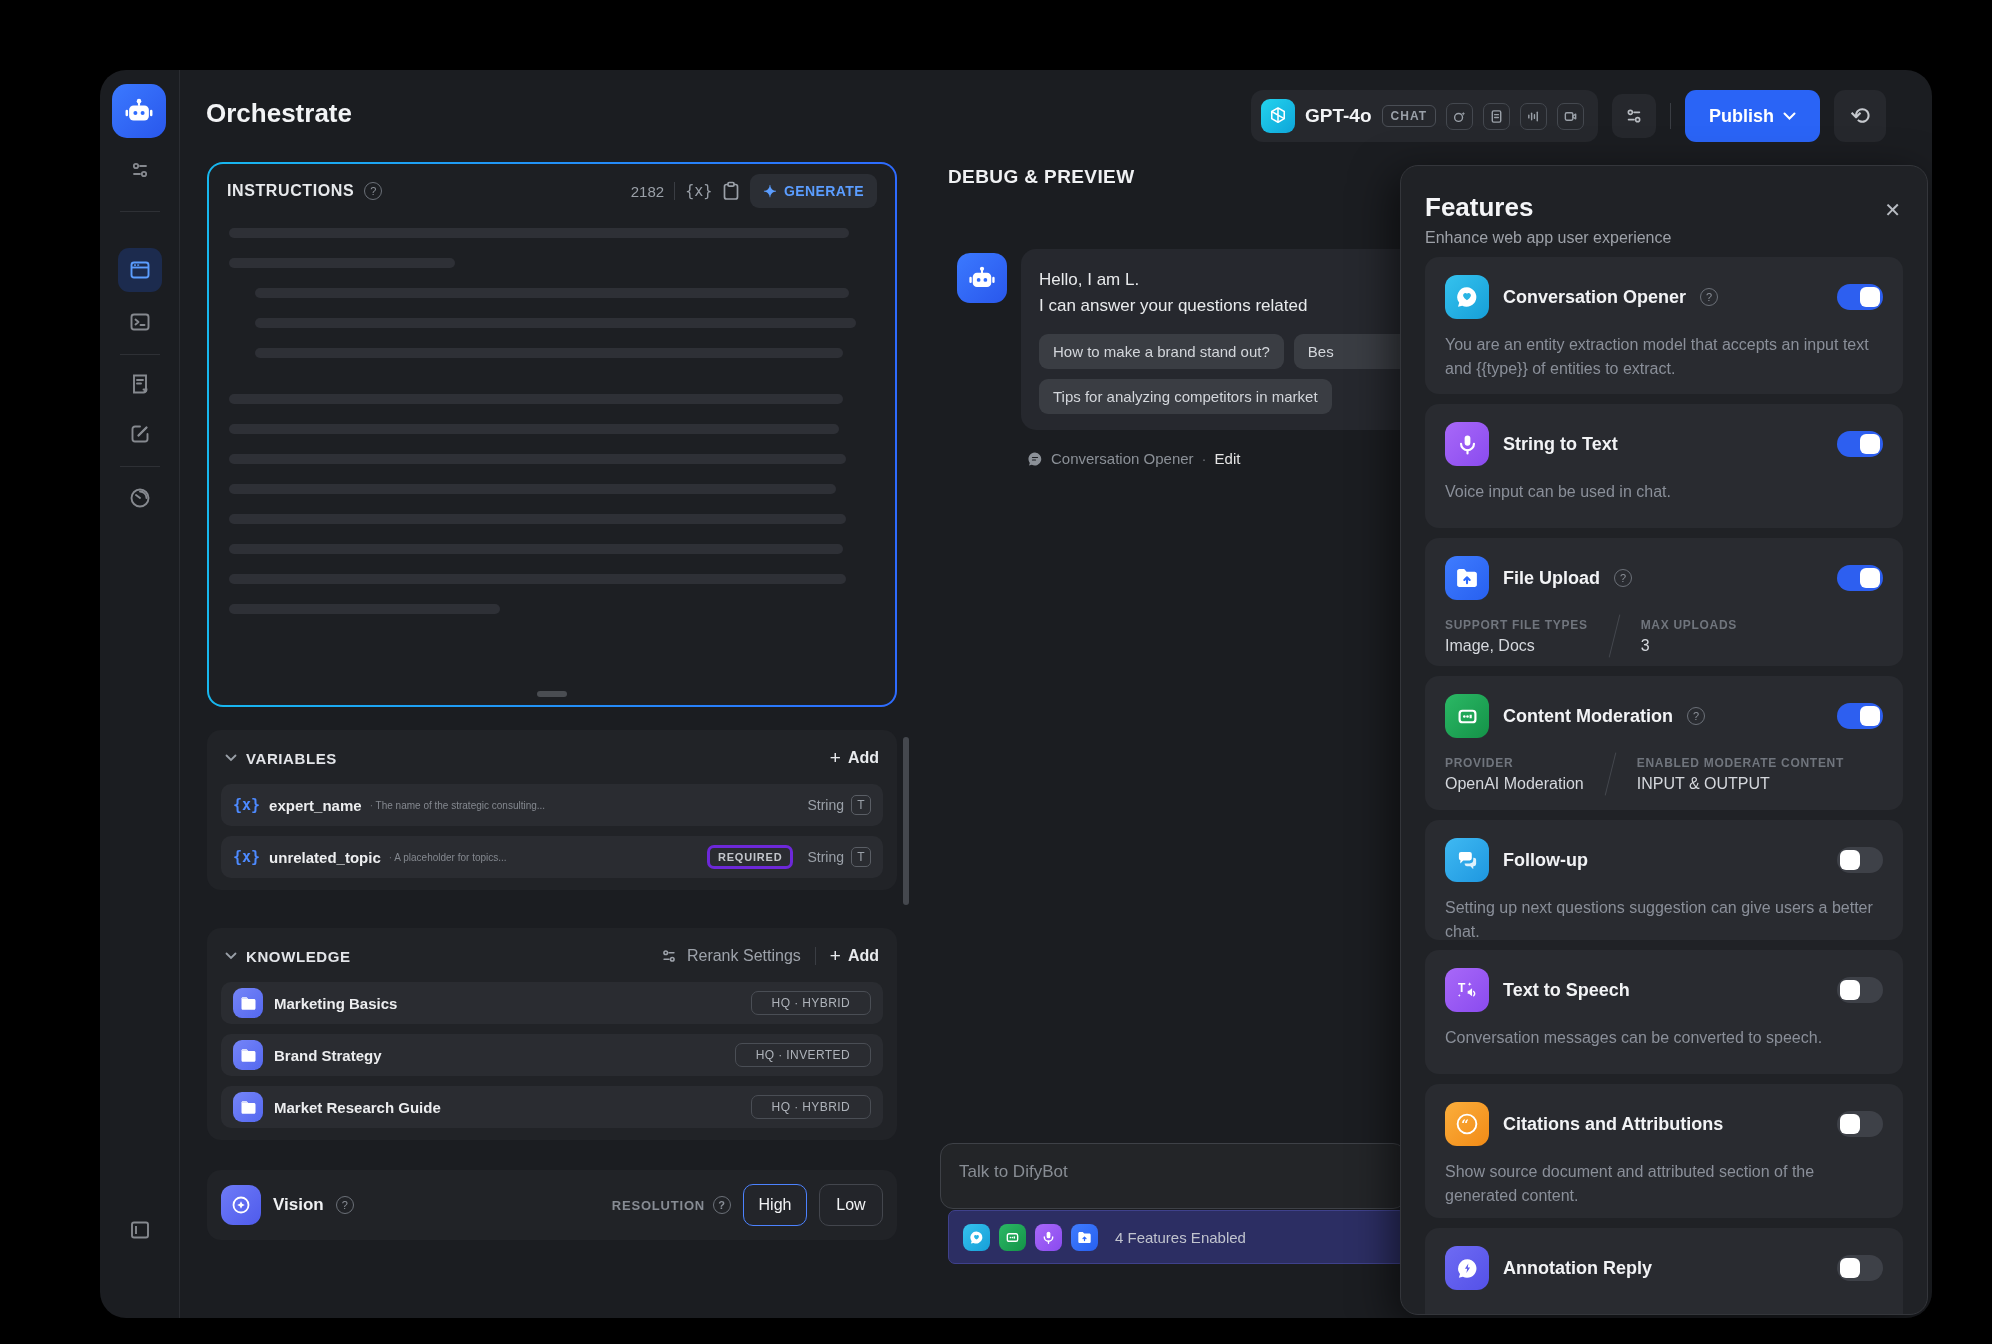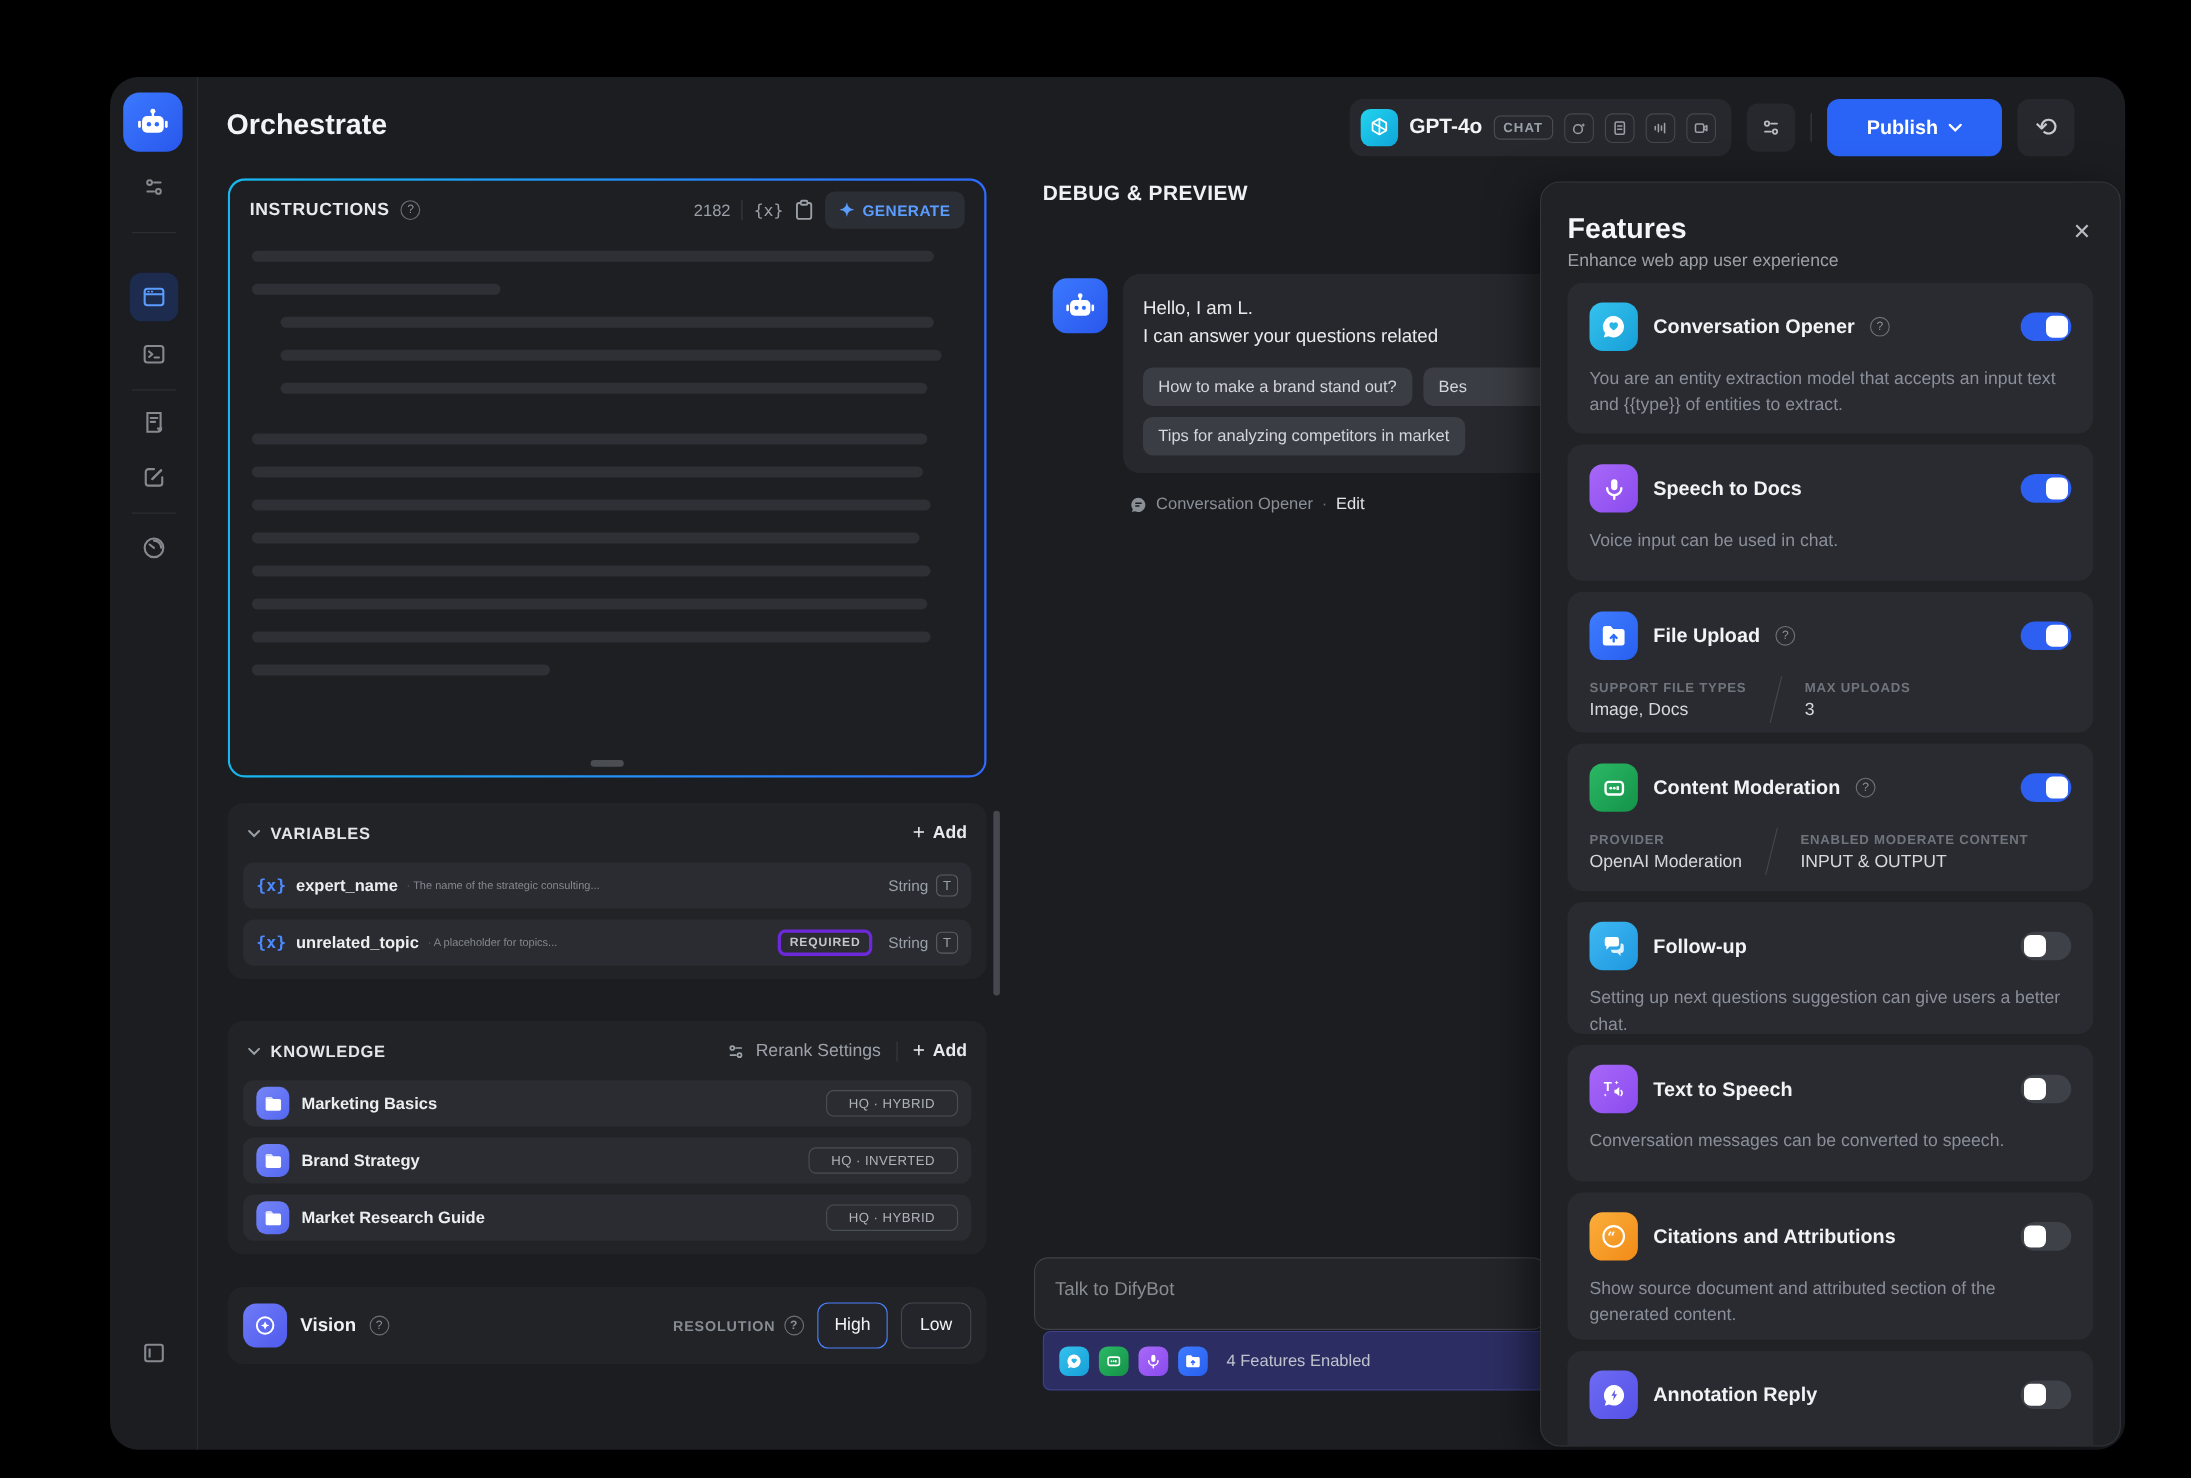--- a/index.html
+++ b/index.html
@@ -30,21 +30,21 @@
   .openai-tile { width:34px; height:34px; border-radius:9px; background:linear-gradient(135deg,#23D3EE,#0EA5D9);
     display:flex; align-items:center; justify-content:center; }
   .model-name { color:#F2F3F5; font-size:19px; font-weight:600; }
   .mode-badge { border:1px solid #4A4E55; color:#9AA0A8; font-size:12px; letter-spacing:1px;
     border-radius:6px; padding:3px 8px; font-weight:600; }
   .cap-ic { width:27px; height:27px; border:1px solid #44484F; border-radius:7px;
     display:flex; align-items:center; justify-content:center; color:#9AA0A8; }
   .sq-btn { width:44px; height:44px; background:#26282D; border-radius:10px; display:flex;
     align-items:center; justify-content:center; color:#B8BCC2; cursor:pointer; }
   .vdiv { width:1px; height:26px; background:#3A3D43; }
-  .publish-btn { height:52px; padding:0 36px; border-radius:11px; background:#2A64F6; color:#fff;
+  .publish-btn { height:52px; padding:0 24px; border-radius:11px; background:#2A64F6; color:#fff;
     font-size:18px; font-weight:bold; display:flex; align-items:center; gap:9px; border:none; cursor:pointer; }
   .hist-btn { width:52px; height:52px; border-radius:11px; background:#26282D; color:#C6C9CE;
     display:flex; align-items:center; justify-content:center; font-size:24px; cursor:pointer; }
 
   
   .instr { position:absolute; left:107px; top:92px; width:690px; height:545px; border-radius:16px;
     border:2px solid transparent;
     background:linear-gradient(#1D1F23,#1D1F23) padding-box,
                linear-gradient(90deg,#17B8EF,#2E6BFF) border-box; }
   .instr-head { display:flex; align-items:center; height:54px; padding:0 18px; gap:10px; }
@@ -562,21 +562,21 @@
 
       <div class="fcard" style="height:124px">
         <div class="fcard-head">
           <span class="ficon grad-violet">
             <svg width="23" height="23" viewBox="0 0 16 16" fill="none" stroke="#fff" stroke-width="1.5" stroke-linecap="round">
                 <rect x="6" y="1.8" width="4" height="7" rx="2" fill="#fff" stroke="none"></rect>
                 <path d="M3.5 7.5a4.5 4.5 0 0 0 9 0"></path>
                 <line x1="8" y1="12" x2="8" y2="14.2"></line>
               </svg>
           </span>
-          <span class="ftitle">Speech to Docs</span>
+          <span class="ftitle">String to Text</span>
           <span class="toggle on">
               <span class="knob"></span>
             </span>
         </div>
         <div class="fdesc">Voice input can be used in chat.</div>
       </div>
 
       <div class="fcard" style="height:128px">
         <div class="fcard-head">
           <span class="ficon grad-blue">

